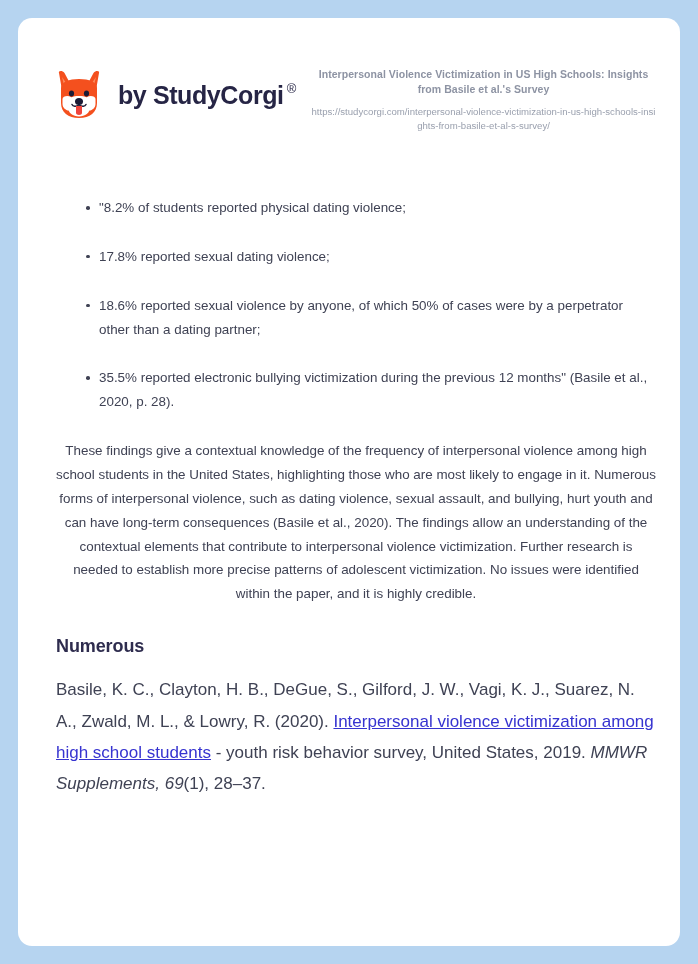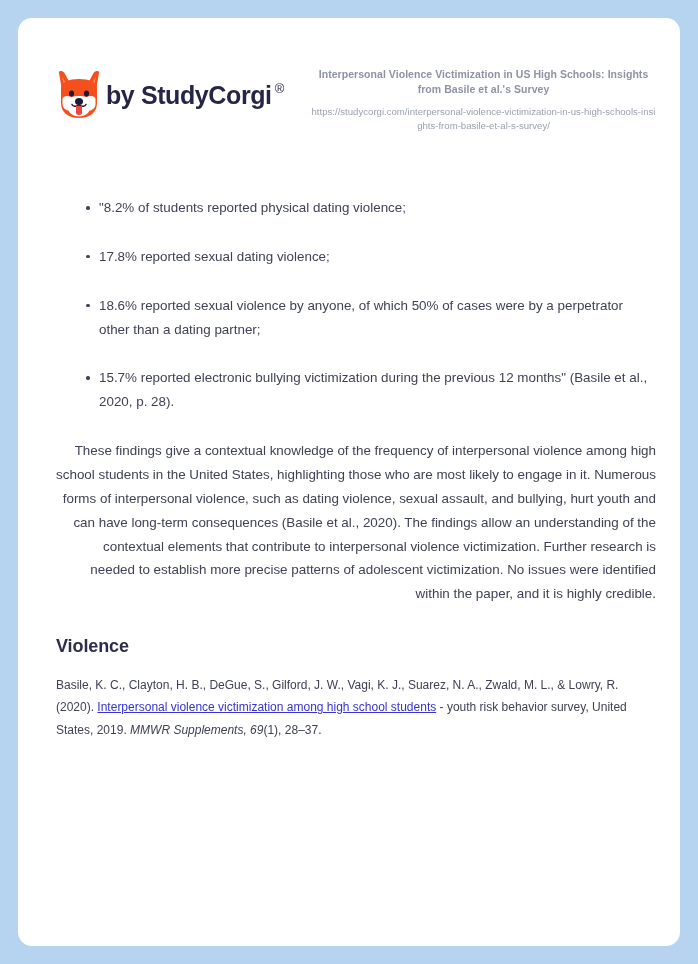--- a/index.html
+++ b/index.html
@@ -35,21 +35,21 @@
   
   .header {
     display: flex;
     align-items: flex-start;
     justify-content: space-between;
     height: 76px;
   }
   .brand {
     display: flex;
     align-items: center;
-    gap: 4px;
+    gap: 16px;
     padding-top: 12px;
   }
   .corgi-logo {
     width: 46px;
     height: 50px;
     flex: none;
     display: block;
   }
   .wordmark {
     display: flex;
@@ -116,36 +116,36 @@
     background: #3f4254;
   }
 
   
   .body-par {
     margin: 0;
     margin-top: 20px;
     font-size: 13.4px;
     line-height: 1.78;
     color: #3f4254;
-    text-align: right;
+    text-align: center;
   }
 
   
   .ref-heading {
     margin: 0;
     margin-top: 30px;
     font-size: 18px;
     font-weight: bold;
     color: #2e2c4e;
     letter-spacing: -0.1px;
   }
   .ref-body {
     margin: 0;
     margin-top: 17px;
-    font-size: 12px;
+    font-size: 17px;
     line-height: 1.85;
     color: #3f4254;
   }
   .ref-link {
     color: #3633d0;
     text-decoration: underline;
   }
   .ref-italic {
     font-style: italic;
   }
@@ -191,22 +191,22 @@
       <div class="header-right">
         <div class="doc-title">Interpersonal Violence Victimization in US High Schools: Insights from Basile et al.'s Survey</div>
         <div class="doc-url">https://studycorgi.com/interpersonal-violence-victimization-in-us-high-schools-insights-from-basile-et-al-s-survey/</div>
       </div>
     </div>
 
     <ul class="bullets">
       <li>"8.2% of students reported physical dating violence;</li>
       <li>17.8% reported sexual dating violence;</li>
       <li>18.6% reported sexual violence by anyone, of which 50% of cases were by a perpetrator other than a dating partner;</li>
-      <li>15.7% reported electronic bullying victimization during the previous 12 months" (Basile et al., 2020, p. 28).</li>
+      <li>35.5% reported electronic bullying victimization during the previous 12 months" (Basile et al., 2020, p. 28).</li>
     </ul>
 
     <p class="body-par">These findings give a contextual knowledge of the frequency of interpersonal violence among high school students in the United States, highlighting those who are most likely to engage in it. Numerous forms of interpersonal violence, such as dating violence, sexual assault, and bullying, hurt youth and can have long-term consequences (Basile et al., 2020). The findings allow an understanding of the contextual elements that contribute to interpersonal violence victimization. Further research is needed to establish more precise patterns of adolescent victimization. No issues were identified within the paper, and it is highly credible.</p>
 
-    <h2 class="ref-heading">Violence</h2>
+    <h2 class="ref-heading">Numerous</h2>
     <p class="ref-body"><span>Basile, K. C., Clayton, H. B., DeGue, S., Gilford, J. W., Vagi, K. J., Suarez, N. A., Zwald, M. L., &amp; Lowry, R. (2020). </span><a class="ref-link" href="#">Interpersonal violence victimization among high school students</a><span> - youth risk behavior survey, United States, 2019. </span><span class="ref-italic">MMWR Supplements, 69</span><span>(1), 28–37.</span></p>
 
   </div>
 </div>
 
 </body></html>

